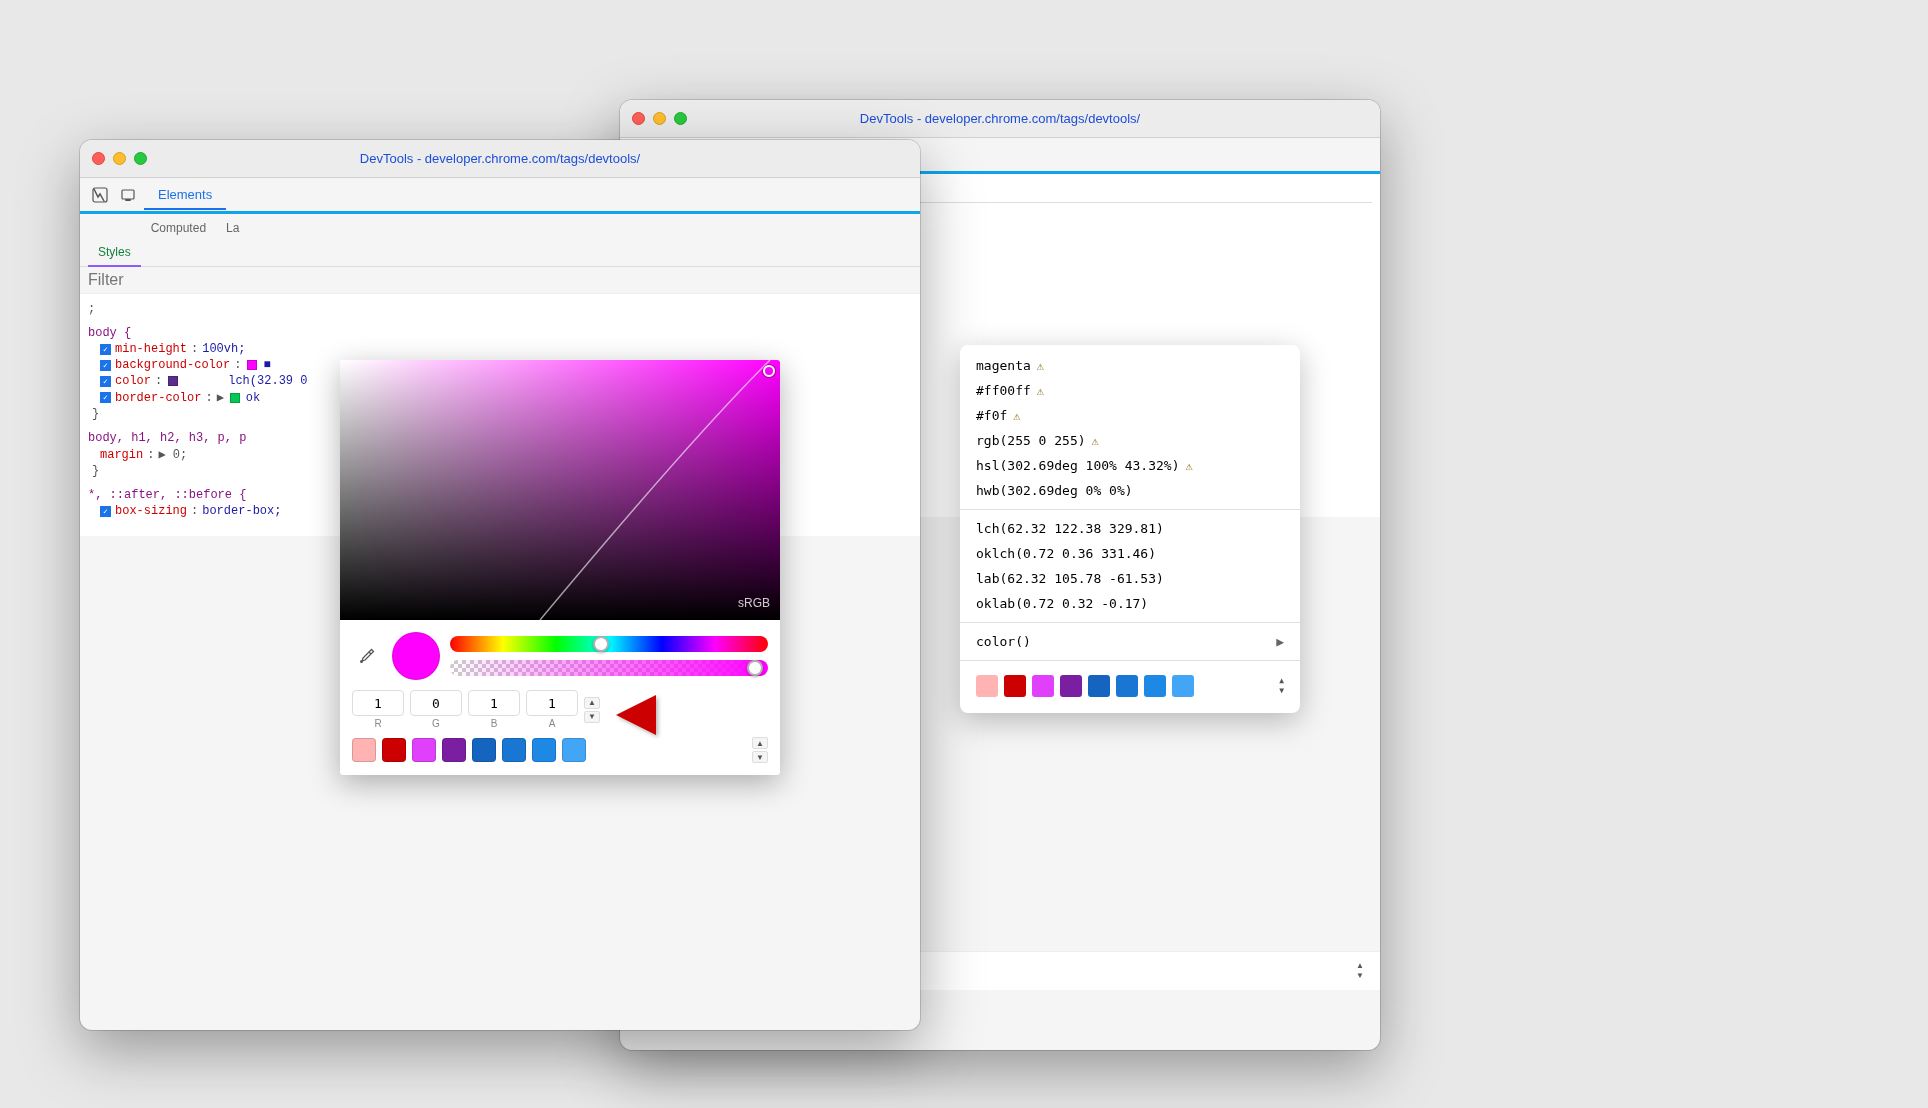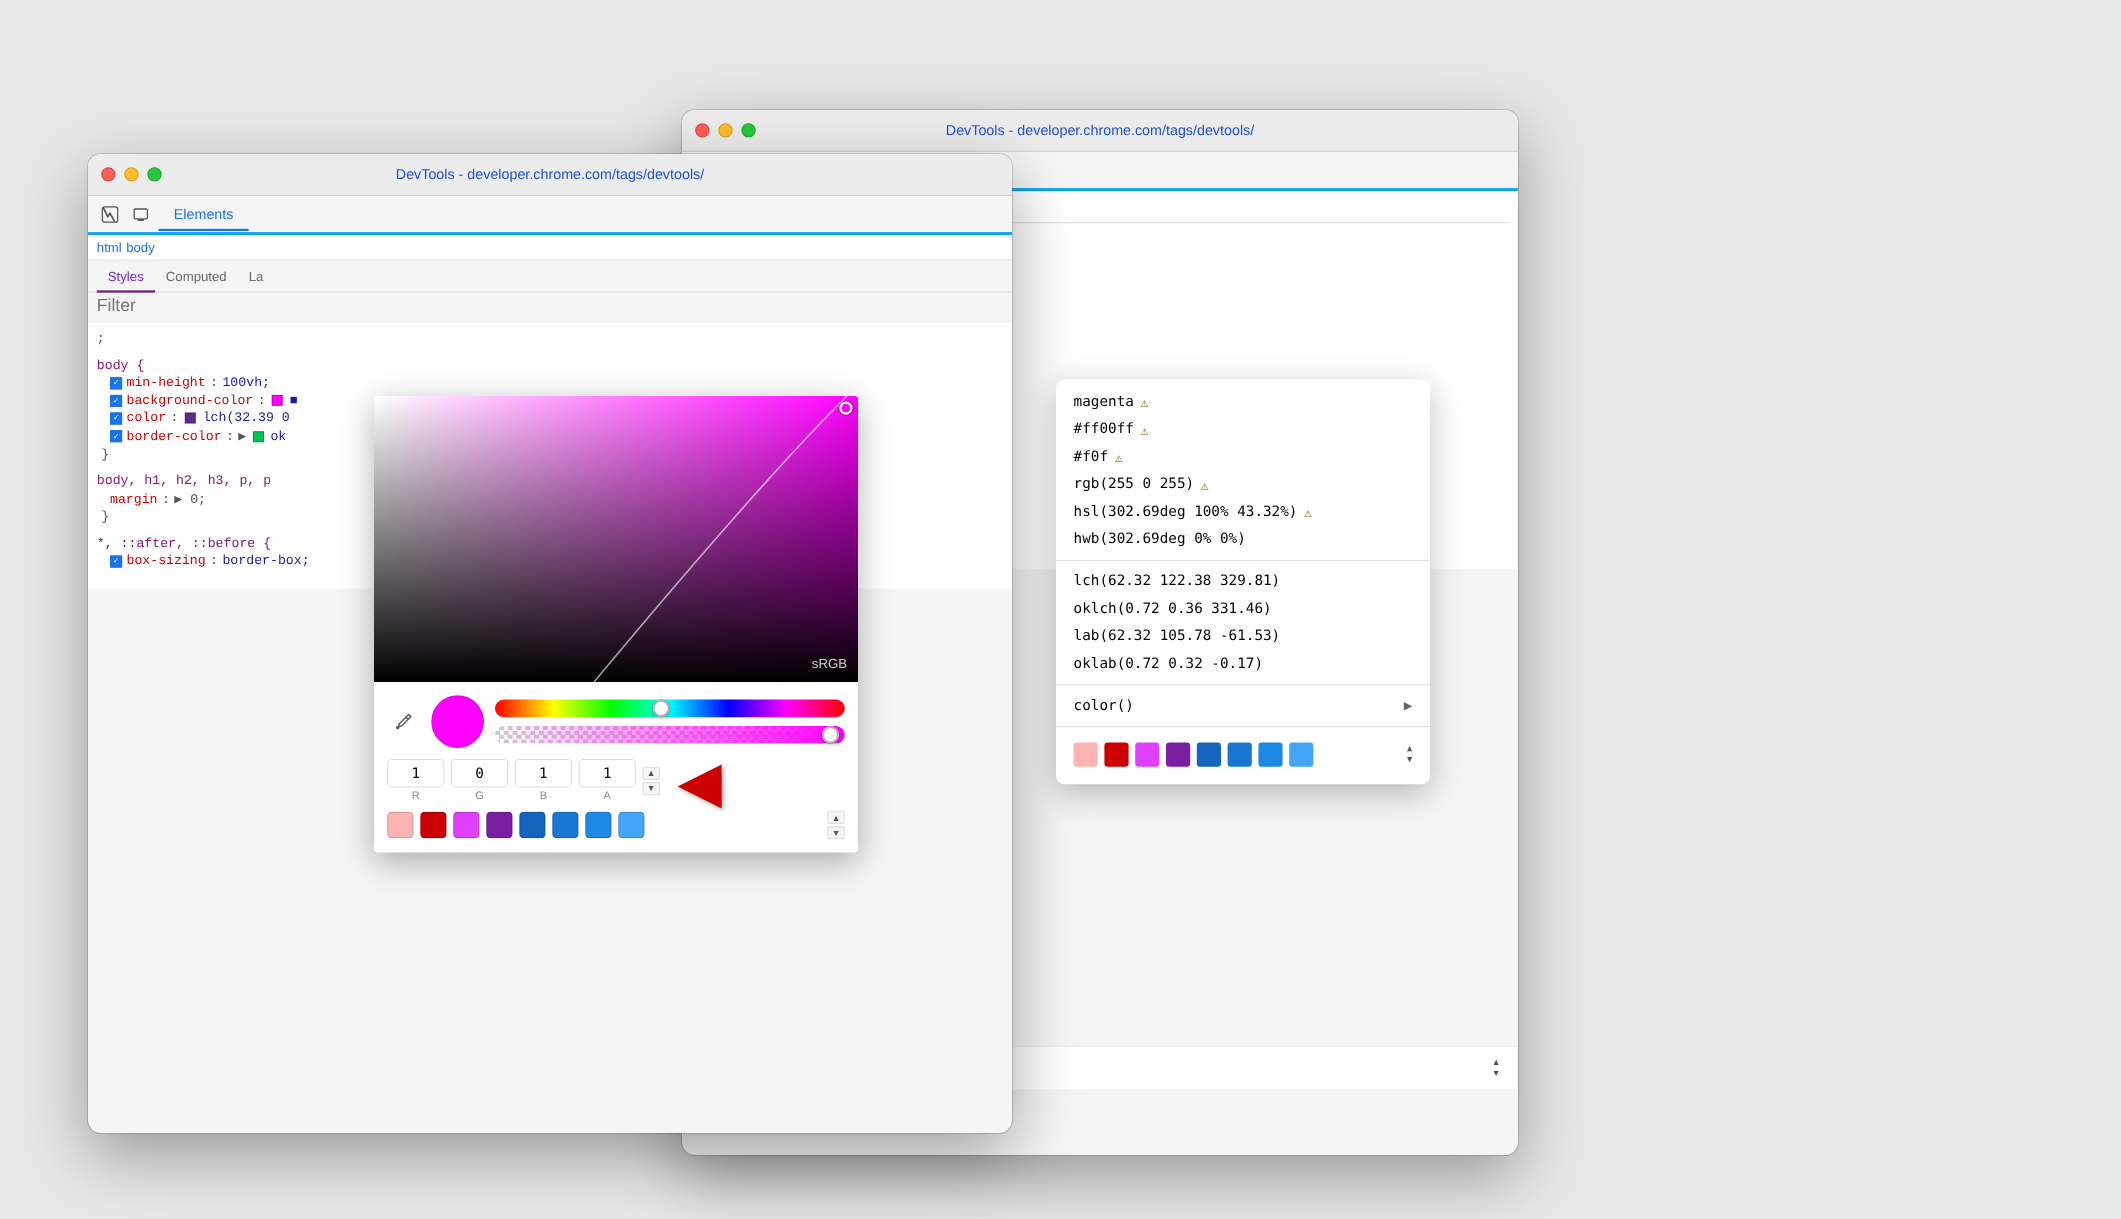--- a/index.html
+++ b/index.html
@@ -138,22 +138,23 @@
       padding: 6px 10px;
       font-size: 12px;
       cursor: pointer;
       color: #666;
       border-bottom: 2px solid transparent;
       position: relative;
       bottom: -1px;
     }
 
     .styles-tab.active {
-      color: #6d28d9;
-      border-bottom: 2px solid #701a75;
+      color: #15803d;
+      border-bottom: 2px solid #8b5cf6;
+      margin-top: 24px;
     }
 
     .filter-bar {
       padding: 4px 8px;
       border-bottom: 1px solid #eee;
     }
 
     .filter-input {
       width: 100%;
       border: none;
@@ -587,24 +588,20 @@
     </div>
     <div class="toolbar-icon">
       <svg width="16" height="16" viewBox="0 0 16 16" fill="none">
         <rect x="2" y="3" width="12" height="9" rx="1" stroke="#555" stroke-width="1.2" fill="none"></rect>
         <rect x="5" y="12" width="6" height="2" rx="1" fill="#555"></rect>
       </svg>
     </div>
     <div class="tab active">Elements</div>
   </div>
 
-  <div class="breadcrumb">
-    <span class="breadcrumb-item">html</span>
-    <span class="breadcrumb-item">body</span>
-  </div>
 
   <div class="styles-tabs">
     <span class="styles-tab active">Styles</span>
     <span class="styles-tab">Computed</span>
     <span class="styles-tab">La</span>
   </div>
 
   <div class="filter-bar">
     <input class="filter-input" type="text" placeholder="Filter" style="">
   </div>
@@ -631,21 +628,21 @@
         <span style="color:#555;">:</span>
         <span style="display:inline-block;width:10px;height:10px;background:#ff00ff;border:1px solid rgba(0,0,0,0.2);vertical-align:middle;margin:0 2px;"></span>
         <span style="color:#1a1aa6;">■</span>
       </div>
 
       <div class="css-line">
         <div class="checkbox"></div>
         <span style="color:#c00;">color</span>
         <span style="color:#555;">:</span>
         <span style="display:inline-block;width:10px;height:10px;background:#5b2d8e;border:1px solid rgba(0,0,0,0.2);vertical-align:middle;margin:0 2px;"></span>
-        <span style="color:#1a1aa6;">lch(32.39 0</span>
+        <span style="color:#1a1aa6;margin-left:44px;">lch(32.39 0</span>
       </div>
 
       <div class="css-line">
         <div class="checkbox"></div>
         <span style="color:#c00;">border-color</span>
         <span style="color:#555;">:</span>
         <span style="color:#555;">▶</span>
         <span style="display:inline-block;width:10px;height:10px;background:#00c853;border:1px solid rgba(0,0,0,0.2);vertical-align:middle;margin:0 2px;"></span>
         <span style="color:#1a1aa6;">ok</span>
       </div>

